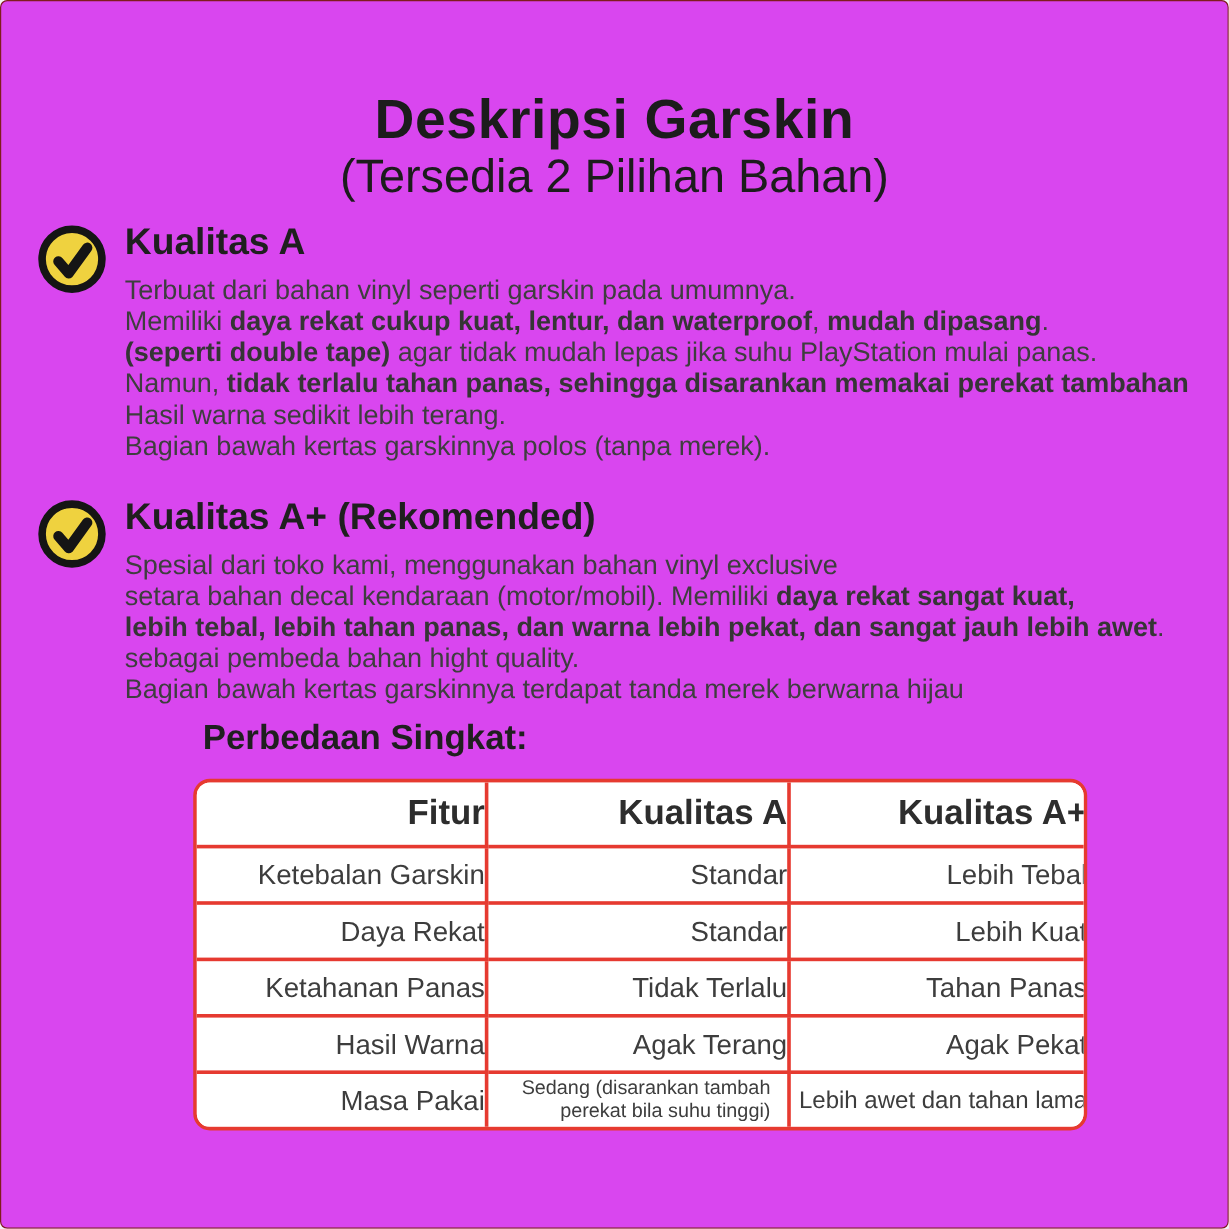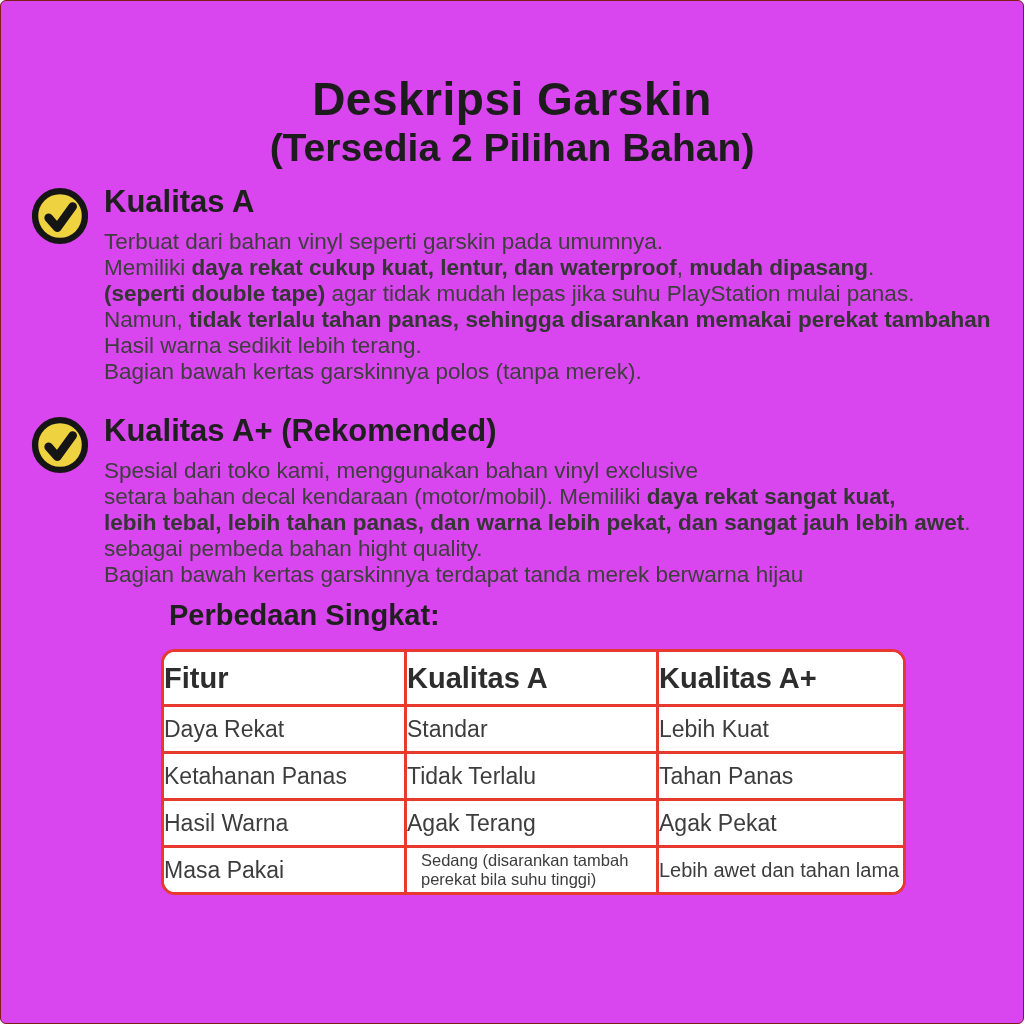--- a/index.html
+++ b/index.html
@@ -21,21 +21,21 @@
   
   .title-block {
     position: absolute;
     top: 72px;
     left: 0;
     right: 0;
     text-align: center;
     line-height: 1.15;
   }
   .title-main  { font-size: 46px; font-weight: bold; color: #1c1c1c; letter-spacing: 0.5px; }
-  .title-sub   { font-size: 39px; font-weight: bold; color: #1c1c1c; }
+  .title-sub   { font-size: 39px; font-weight: normal; color: #1c1c1c; }
 
   
   .section { position: absolute; left: 30px; right: 20px; }
   .section-1 { top: 184px; }
   .section-2 { top: 395px; margin-top: 18px; }
 
   .check-badge {
     position: absolute;
     left: 0;
     top: 2px;
@@ -79,21 +79,21 @@
     background: #ffffff;
   }
   table.cmp {
     border-collapse: collapse;
     width: calc(100% + 6px);
     margin: -3px;
     table-layout: fixed;
   }
   table.cmp th, table.cmp td {
     border: 3px solid #e63a30;
-    text-align: left;
+    text-align: right;
     vertical-align: middle;
     color: #3d3d3d;
     background: #ffffff;
   }
   table.cmp th {
     height: 55px;
     font-size: 29px;
     font-weight: bold;
     color: #2d2d2d;
   }
@@ -175,20 +175,25 @@
         </colgroup>
       <thead>
         <tr>
           <th>Fitur</th>
           <th>Kualitas A</th>
           <th>Kualitas A+</th>
         </tr>
       </thead>
       <tbody>
           <tr>
+            <td>Ketebalan Garskin</td>
+            <td>Standar</td>
+            <td>Lebih Tebal</td>
+          </tr>
+          <tr>
             <td>Daya Rekat</td>
             <td>Standar</td>
             <td>Lebih Kuat</td>
           </tr>
           <tr>
             <td>Ketahanan Panas</td>
             <td>Tidak Terlalu</td>
             <td>Tahan Panas</td>
           </tr>
           <tr>

